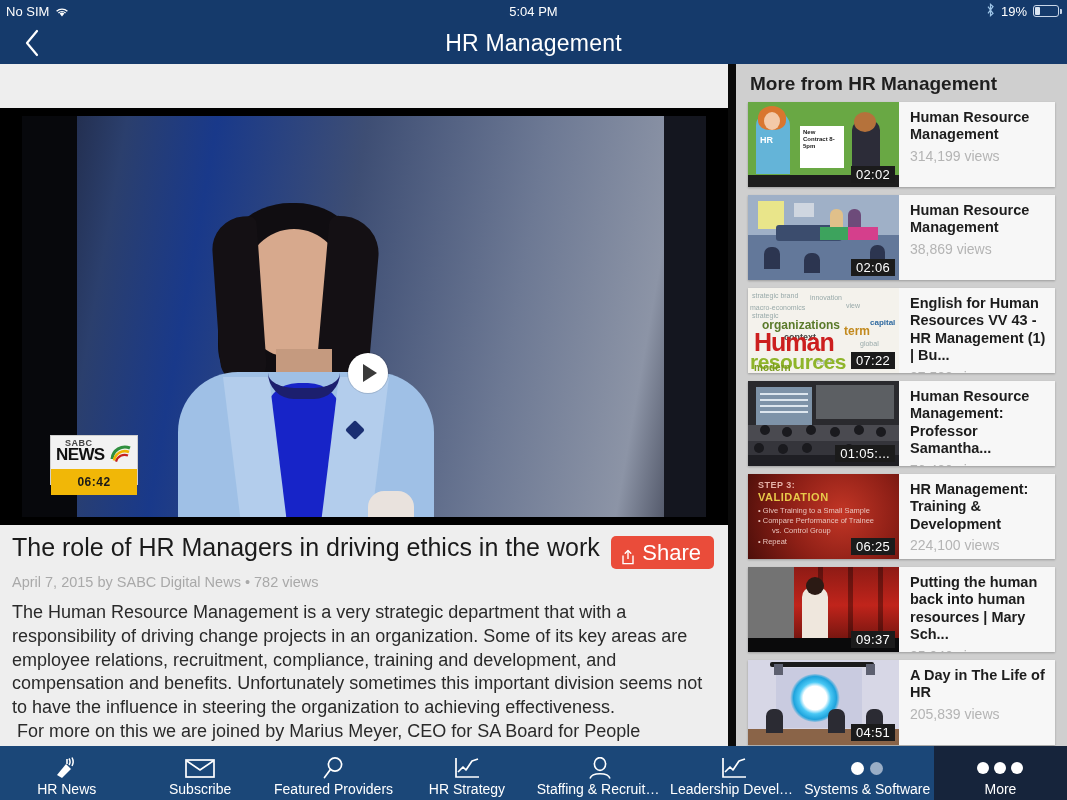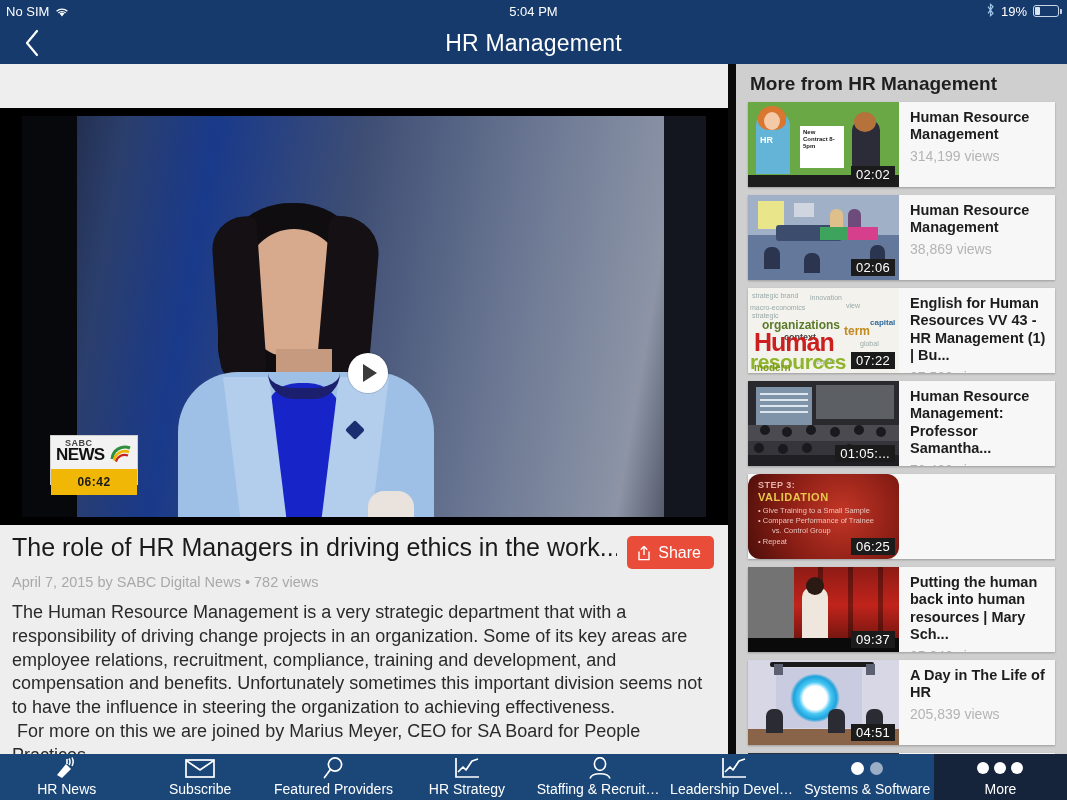--- a/index.html
+++ b/index.html
@@ -119,21 +119,21 @@
   .article { position:relative; padding: 8px 14px 0 12px; background:#eeeeee; height:273px; }
   .art-head { display:flex; align-items:flex-start; justify-content:space-between; gap:10px; }
   .art-title {
     font-size: 25px; color:#1b1b1b; font-weight:400; line-height:1.15;
     max-width: 612px; white-space:nowrap; overflow:hidden;
   }
   .share-btn {
     flex:0 0 auto; margin-top:3px;
     background:#ea4c3a; color:#ffffff; border-radius:5px;
     height:33px; padding:0 13px 0 10px;
-    display:flex; align-items:center; gap:7px; font-size:16px;
+    display:flex; align-items:center; gap:7px; font-size:22px;
   }
   .share-ico { width:14px; height:16px; display:block; }
   .art-meta { margin-top:5px; font-size:14.5px; color:#a9a9a9; }
   .art-body {
     margin-top:11px; font-size:18px; color:#2a2a2a; line-height:1.32;
     white-space: pre-wrap;
   }
 
   
   .col-gap {
@@ -200,21 +200,21 @@
 
   .t4 { background:#2a2a2e; }
   .t4 .proj { position:absolute; left:8px; top:6px; width:56px; height:38px; background:#7e93a8; }
   .t4 .proj i { position:absolute; left:4px; top:4px; right:4px; height:2px; background:#dde6ee; display:block; font-style:normal; }
   .t4 .wallp { position:absolute; left:68px; top:4px; width:78px; height:34px; background:#5c5f63; }
   .t4 .rowa { position:absolute; left:0; top:44px; width:100%; height:16px; background:#4a4a50; }
   .t4 .rowb { position:absolute; left:0; top:60px; width:100%; height:14px; background:#35353b; }
   .t4 .rowc { position:absolute; left:0; top:74px; width:100%; height:11px; background:#1f1f24; }
   .t4 .h { position:absolute; width:10px; height:10px; border-radius:50%; background:#1a1a1e; }
 
-  .t5 { background: radial-gradient(circle at 62% 46%, #c33626 0%, #8d1f16 52%, #4d0f0a 100%); border-radius: 12px; }
+  .t5 { background: radial-gradient(circle at 62% 46%, #c33626 0%, #8d1f16 52%, #4d0f0a 100%); }
   .t5 .step { position:absolute; left:10px; top:6px; font-size:9px; font-weight:bold; color:#e6b0a6; letter-spacing:.5px; }
   .t5 .val { position:absolute; left:10px; top:17px; font-size:11px; font-weight:bold; color:#e8c84a; letter-spacing:.5px; }
   .t5 .b { position:absolute; left:10px; font-size:7.5px; color:#e9c4bd; }
 
   .t6 { background:#737373;padding-left:44px; }
   .t6 .back { position:absolute; left:46px; top:0; width:105px; height:85px; background:linear-gradient(180deg,#8e1b15 0%,#c0241b 45%,#5a100c 100%); }
   .t6 .bar { position:absolute; top:0; width:5px; height:85px; background:rgba(0,0,0,.35); }
   .t6 .spk { position:absolute; left:54px; top:20px; width:26px; height:58px; background:#efe7dd; border-radius:10px 10px 0 0; }
   .t6 .spkh { position:absolute; left:58px; top:10px; width:18px; height:18px; background:#2b1a14; border-radius:50%; }
   .t6 .stage { position:absolute; left:0; bottom:0; width:100%; height:14px; background:#0a0a0b; }
@@ -228,21 +228,21 @@
   .t7 .tbar { position:absolute; left:22px; top:2px; width:104px; height:5px; background:#1a1a1a; border-radius:2px;}
   .t7 .sp { position:absolute; top:4px; width:9px; height:11px; background:#5d6070; }
   .t7 .tblk { position:absolute; left:0; bottom:0; width:100%; height:16px; background:#8a6448; }
   .t7 .pr { position:absolute; bottom:12px; width:17px; height:24px; background:#2b2b33; border-radius:7px 7px 0 0; }
 
   .t8 { background:#121418; }
   .t8 .bar1 { position:absolute; left:0; top:0; width:100%; height:8px; background:#2a3140; }
 
   
   .tabbar {
-    position:absolute; left:0; bottom:0; width:1067px; height:46px;
+    position:absolute; left:0; bottom:0; width:1067px; height:54px;
     background:#1b4778; display:flex;
   }
   .tab {
     flex:1 1 0; position:relative; color:#ffffff;
     display:flex; flex-direction:column; align-items:center; justify-content:flex-end;
     padding-bottom:3px; min-width:0;
   }
   .tab.more { background:#16243b; flex:0 0 133px; }
   .tab .ticon { height:24px; display:flex; align-items:center; justify-content:center; margin-bottom:1px; }
   .tab .tlabel {
@@ -467,20 +467,24 @@
       <div class="vid-item">
         <div class="thumb t5">
           <div class="step">STEP 3:</div>
           <div class="val">VALIDATION</div>
           <div class="b" style="top:32px">• Give Training to a Small Sample</div>
           <div class="b" style="top:42px">• Compare Performance of Trainee</div>
           <div class="b" style="top:52px;left:24px">vs. Control Group</div>
           <div class="b" style="top:63px">• Repeat</div>
           <span class="dur">06:25</span>
         </div>
+        <div class="vinfo">
+          <div class="vtitle">HR Management: Training &amp; Development</div>
+          <div class="vviews">224,100 views</div>
+        </div>
       </div>
 
       <div class="vid-item">
         <div class="thumb t6">
           <div class="back"></div>
           <div class="bar" style="left:70px"></div>
             <div class="bar" style="left:100px"></div>
             <div class="bar" style="left:130px"></div>
           <div class="spk"></div>
             <div class="spkh"></div>

